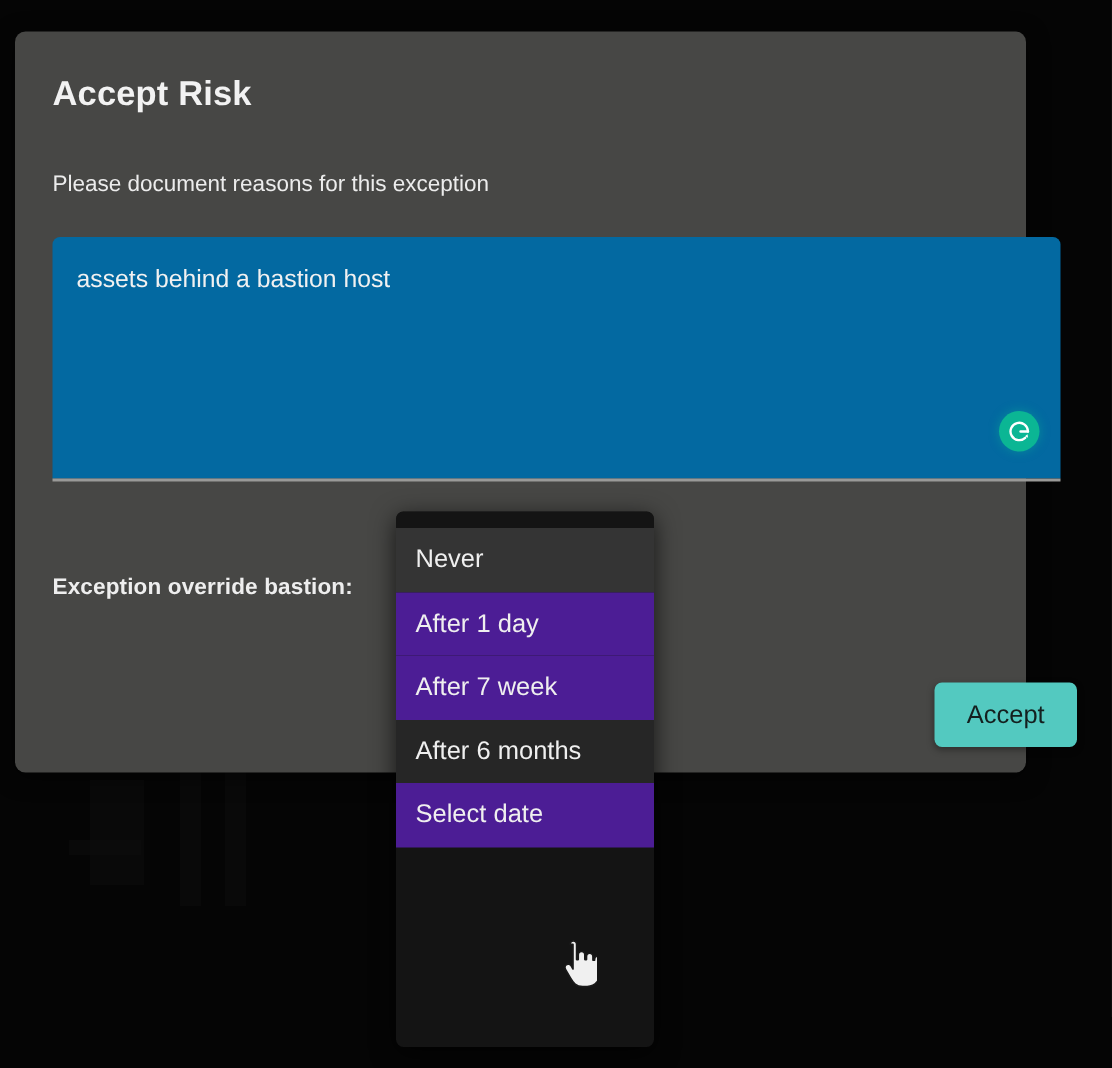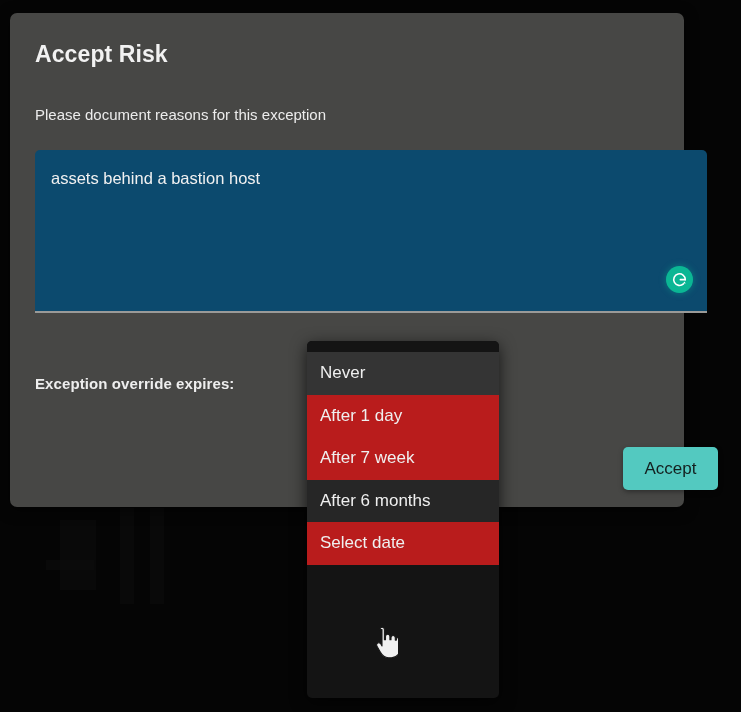--- a/index.html
+++ b/index.html
@@ -29,21 +29,21 @@
   }
   .sm1 { left: 60px;  top: 520px; width: 36px; height: 70px; }
   .sm2 { left: 120px; top: 508px; width: 14px; height: 96px; }
   .sm3 { left: 150px; top: 508px; width: 14px; height: 96px; }
   .sm4 { left: 46px;  top: 560px; width: 48px; height: 10px; }
 
   
   #dialog {
     position: absolute;
     left: 10px;
-    top: 13px;
+    top: 21px;
     width: 674px;
     height: 494px;
     background: #474745;
     border-radius: 7px;
     box-shadow: 0 3px 14px rgba(0,0,0,0.55);
     box-sizing: border-box;
   }
 
   #dialog-title {
     position: absolute;
@@ -71,21 +71,21 @@
     top: 137px;
     width: 672px;
     height: 165px;
   }
   #reason-textarea {
     position: absolute;
     left: 0;
     top: 0;
     width: 672px;
     height: 161px;
-    background: #0c4a6e;
+    background: #0369a1;
     border: none;
     border-radius: 5px 5px 0 0;
     box-sizing: border-box;
     padding: 18px 16px 16px 16px;
     color: #f1f1f1;
     font-family: "Liberation Sans", sans-serif;
     font-size: 16.5px;
     line-height: 20px;
     resize: none;
     outline: none;
@@ -156,42 +156,41 @@
     cursor: pointer;
     box-shadow: 0 2px 5px rgba(0,0,0,0.35);
     padding: 0;
   }
 
   
   #expires-dropdown {
     position: absolute;
     left: 264px;
     top: 341px;
-    width: 192px;
+    width: 172px;
     height: 357px;
     background: #141414;
     border-radius: 5px;
     box-shadow: 0 4px 16px rgba(0,0,0,0.7);
     overflow: hidden;
     z-index: 30;
-    margin-left: 43px;
   }
   #dropdown-top-strip {
     height: 11px;
     background: #141414;
   }
   .dd-option {
     height: 42.5px;
     line-height: 42.5px;
     padding-left: 13px;
     color: #efefef;
     font-size: 17px;
     white-space: nowrap;
     cursor: pointer;
-    background: #b91c1c;
+    background: #4c1d95;
     box-sizing: border-box;
   }
   .dd-option.selected { background: #343434; }
   .dd-option.hovered  { background: #262626; }
 
   
   #mouse-cursor {
     position: absolute;
     left: 372px;
     top: 627px;
@@ -222,21 +221,21 @@
     <div id="reason-underline"></div>
     <div id="grammar-icon">
       <svg width="17" height="17" viewBox="0 0 24 24" aria-hidden="true">
         <path d="M20.2 12.2a8.2 8.2 0 1 0-2.6 6" fill="none" stroke="#ffffff" stroke-width="2.2" stroke-linecap="round"></path>
         <path d="M13.2 12.2h7" fill="none" stroke="#ffffff" stroke-width="2.2" stroke-linecap="round"></path>
         <path d="M17.4 16.6l2.9 1.6-0.5-3.3z" fill="#ffffff"></path>
       </svg>
     </div>
   </div>
 
-  <div id="expires-label">Exception override expires:</div>
+  <div id="expires-label">Exception override bastion:</div>
 
 
   <button id="accept-button">Accept</button>
 </div>
 
 <div id="expires-dropdown">
   <div id="dropdown-top-strip"></div>
   <div class="dd-option selected">Never</div>
   <div class="dd-option">After 1 day</div>
   <div class="dd-option">After 7 week</div>

